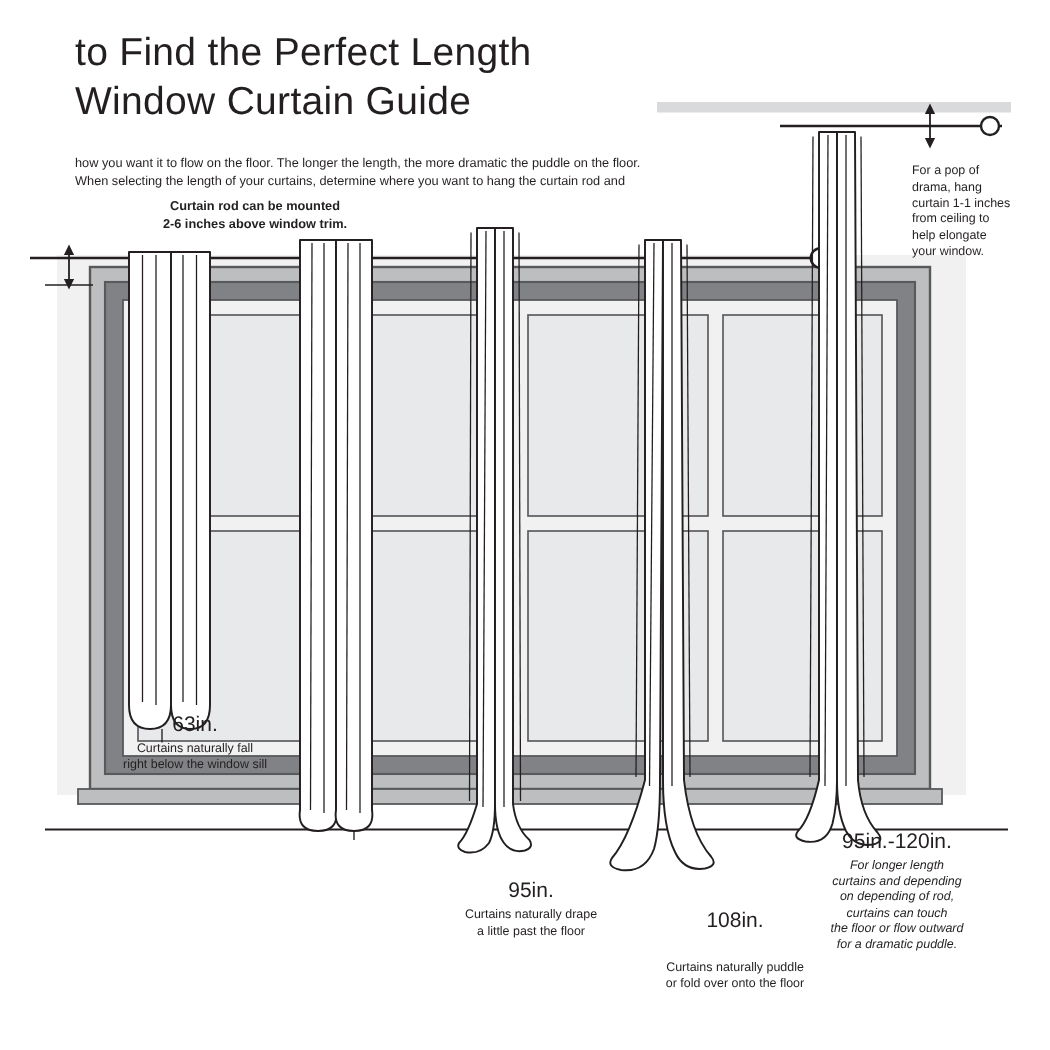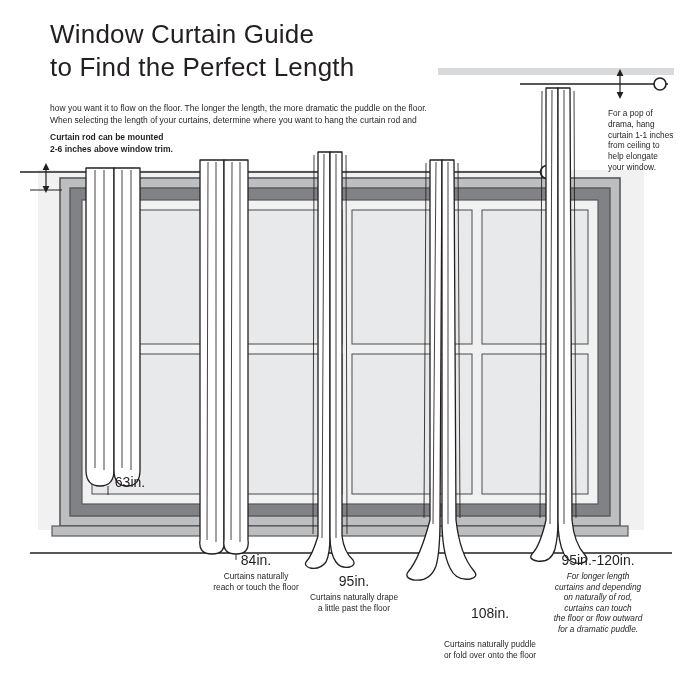--- a/index.html
+++ b/index.html
@@ -16,21 +16,21 @@
   
   .txt{position:absolute;}
   .title{
     font-size:26px;line-height:33px;font-weight:400;color:#231f20;
     letter-spacing:0.2px;
   }
   .intro{
     font-size:8.5px;line-height:11.5px;color:#231f20;
   }
   .mountnote{
-    font-size:8.5px;line-height:11.5px;color:#231f20;font-weight:bold;
+    font-size:8.5px;line-height:11.5px;color:#231f20;font-weight:bold;text-align:center;
   }
   .lenlabel{font-size:14px;color:#231f20;text-align:center;font-weight:400;}
   .lendesc{font-size:8.3px;line-height:10.6px;color:#231f20;text-align:center;}
   .bottomnote{
     font-size:13.5px;line-height:18px;color:#231f20;
   }
   .rightnote{font-size:8.3px;line-height:10.8px;color:#231f20;text-align:left;}
   .caplabel{text-align:center;}
 </style>
 </head>
@@ -141,22 +141,22 @@
         <path d="M542,91 L540,518"></path>
         <path d="M574,91 L576,518"></path>
       </g>
 
       <line x1="108" y1="486" x2="108" y2="495" stroke="#231f20" stroke-width="0.9"></line>
       <line x1="236" y1="554" x2="236" y2="560" stroke="#231f20" stroke-width="0.9"></line>
     </g>
   </svg>
 
   <div class="txt title" style="left:50px;top:18px;width:520px;">
+    <div>to Find the Perfect Length</div>
     <div>Window Curtain Guide</div>
-    <div>to Find the Perfect Length</div>
   </div>
 
   <div class="txt intro" style="left:50px;top:103px;width:455px;">
     <div>how you want it to flow on the floor. The longer the length, the more dramatic the puddle on the floor.</div>
     <div>When selecting the length of your curtains, determine where you want to hang the curtain rod and</div>
   </div>
 
   <div class="txt mountnote" style="left:50px;top:132px;width:240px;">
     <div>Curtain rod can be mounted</div>
     <div>2-6 inches above window trim.</div>
@@ -166,52 +166,49 @@
     <div>For a pop of</div>
     <div>drama, hang</div>
     <div>curtain 1-1 inches</div>
     <div>from ceiling to</div>
     <div>help elongate</div>
     <div>your window.</div>
   </div>
 
   <div class="txt caplabel" style="left:40px;top:474px;width:180px;">
     <div class="lenlabel">63in.</div>
-  </div>
-
-  <div class="txt caplabel" style="left:166px;top:552px;width:180px;">
-    <div class="lenlabel">84in.</div>
     <div class="lendesc" style="margin-top:3px;">
-      <div>Curtains naturally</div>
-      <div>reach or touch the floor</div>
-    </div>
-  </div>
-
-  <div class="txt caplabel" style="left:274px;top:573px;width:160px;">
+      <div>Curtains naturally fall</div>
+      <div>right below the window sill</div>
+    </div>
+  </div>
+
+
+  <div class="txt caplabel" style="left:274px;top:585px;width:160px;">
     <div class="lenlabel">95in.</div>
     <div class="lendesc" style="margin-top:3px;">
       <div>Curtains naturally drape</div>
       <div>a little past the floor</div>
     </div>
   </div>
 
   <div class="txt caplabel" style="left:405px;top:605px;width:170px;">
     <div class="lenlabel">108in.</div>
     <div class="lendesc" style="margin-top:18px;">
       <div>Curtains naturally puddle</div>
       <div>or fold over onto the floor</div>
     </div>
   </div>
 
   <div class="txt caplabel" style="left:518px;top:552px;width:160px;">
     <div class="lenlabel">95in.-120in.</div>
     <div class="lendesc" style="margin-top:3px;font-style:italic;">
       <div>For longer length</div>
       <div>curtains and depending</div>
-      <div>on naturally of rod,</div>
+      <div>on depending of rod,</div>
       <div>curtains can touch</div>
       <div>the floor or flow outward</div>
       <div>for a dramatic puddle.</div>
     </div>
   </div>
 
 
 </div>
 
 </body></html>

